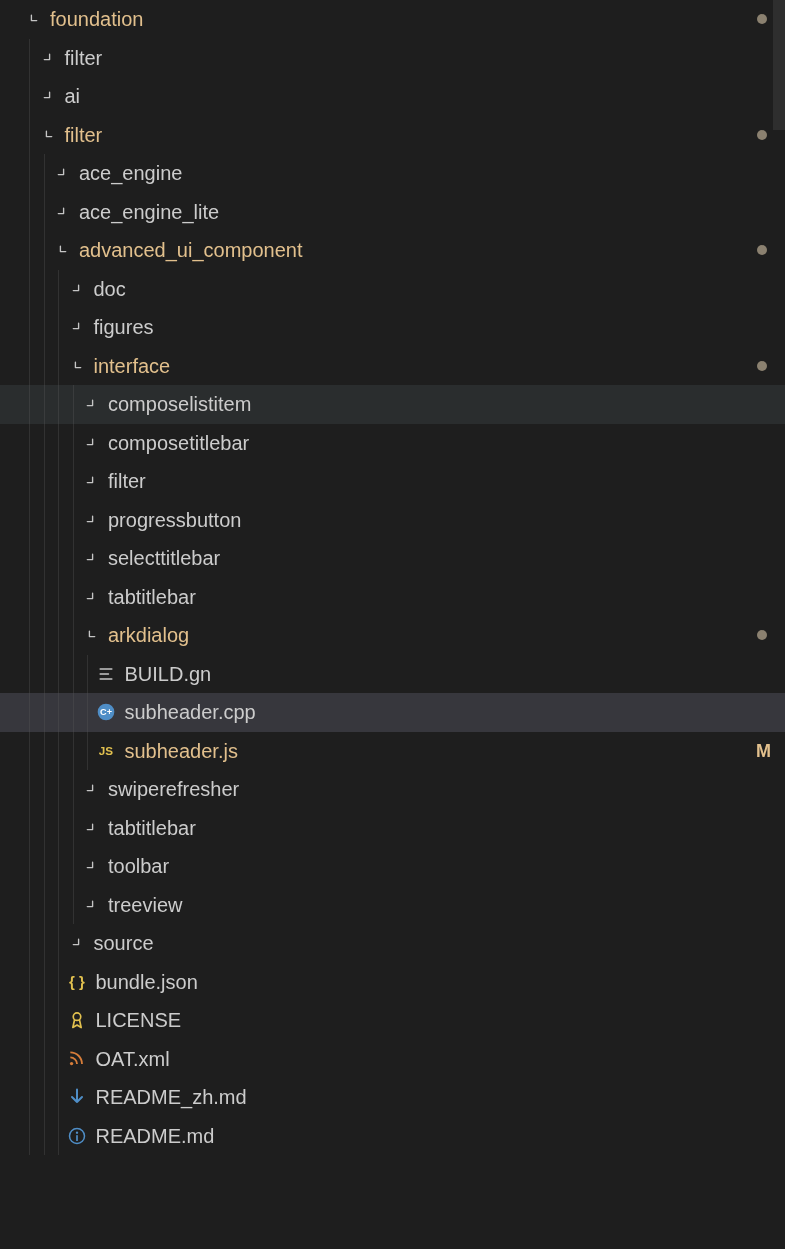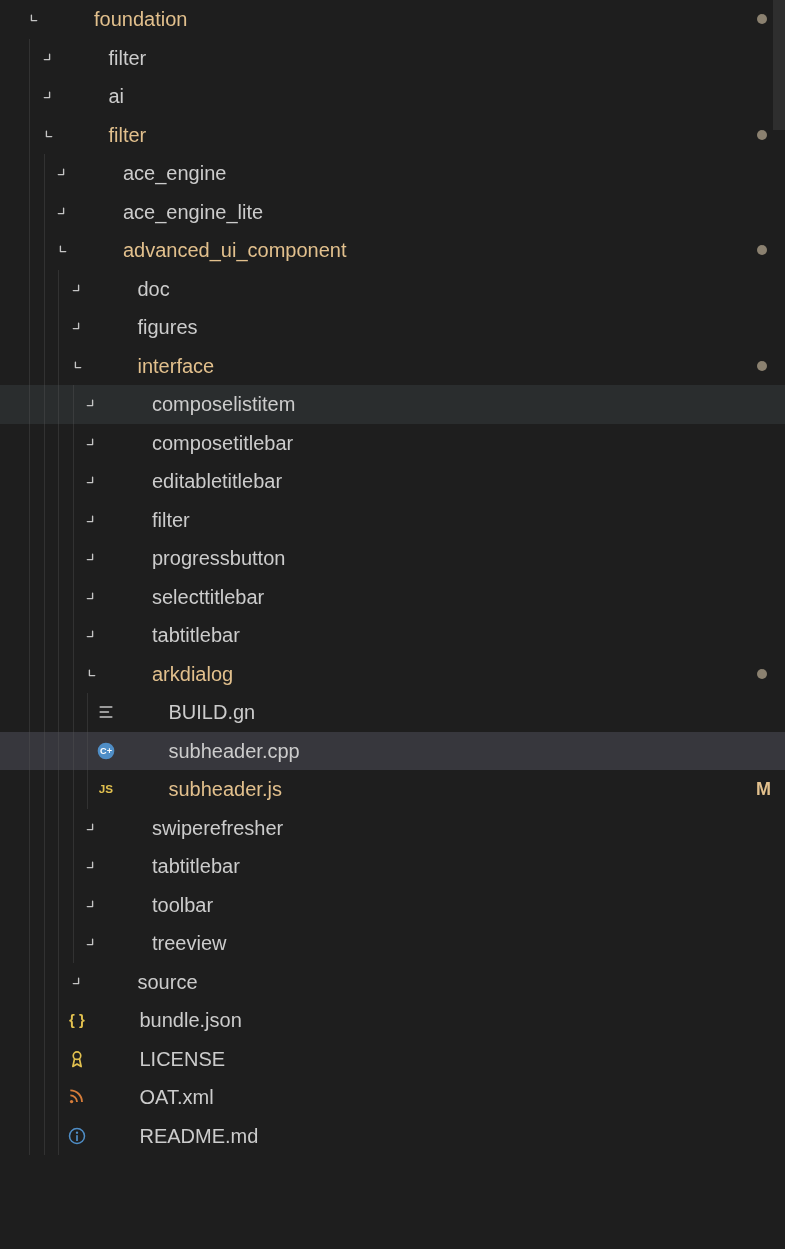--- a/index.html
+++ b/index.html
@@ -36,21 +36,20 @@
     display: flex;
     align-items: center;
     cursor: pointer;
   }
   .row.hovered { background: var(--bg-row-hover); }
   .row.selected { background: var(--bg-row-select); }
   .label {
     white-space: nowrap;
     line-height: 1;
     font-size: 20px;
-    margin-left: 44px;
   }
   .label.mod { color: var(--fg-mod); }
   .guides {
     position: absolute; left:0; top:0; bottom:0;
     display:flex;
     pointer-events:none;
   }
   .gcol { width:14.5px; height:100%; position:relative; }
   .gcol.line::before {
     content:"";
@@ -299,37 +298,20 @@
         <div class="gcol line"></div>
       </div>
       <div style="width: 80px; flex: 0 0 auto;"></div>
       <div class="twisty">
         <svg viewBox="0 0 24 24">
           <g transform="rotate(-45 12 12)">
             <path d="M7 10 L12 15 L17 10" fill="none" stroke="#c5c5c5" stroke-width="1.8" stroke-linecap="round" stroke-linejoin="round"></path>
           </g>
         </svg>
       </div>
-      <span class="label">editabletitlebar</span>
-    </div>
-    <div class="row">
-      <div class="guides" style="padding-left: 22px;">
-        <div class="gcol line"></div>
-        <div class="gcol line"></div>
-        <div class="gcol line"></div>
-        <div class="gcol line"></div>
-      </div>
-      <div style="width: 80px; flex: 0 0 auto;"></div>
-      <div class="twisty">
-        <svg viewBox="0 0 24 24">
-          <g transform="rotate(-45 12 12)">
-            <path d="M7 10 L12 15 L17 10" fill="none" stroke="#c5c5c5" stroke-width="1.8" stroke-linecap="round" stroke-linejoin="round"></path>
-          </g>
-        </svg>
-      </div>
       <span class="label">filter</span>
     </div>
     <div class="row">
       <div class="guides" style="padding-left: 22px;">
         <div class="gcol line"></div>
         <div class="gcol line"></div>
         <div class="gcol line"></div>
         <div class="gcol line"></div>
       </div>
       <div style="width: 80px; flex: 0 0 auto;"></div>
@@ -579,20 +561,34 @@
     </div>
     <div class="row">
       <div class="guides" style="padding-left: 22px;">
         <div class="gcol line"></div>
         <div class="gcol line"></div>
         <div class="gcol line"></div>
       </div>
       <div style="width: 65.5px; flex: 0 0 auto;"></div>
       <div class="ficon">
         <svg viewBox="0 0 24 24">
+          <path d="M12 3 L12 18 M12 18 L6 12 M12 18 L18 12" fill="none" stroke="#4f8ec7" stroke-width="2.4" stroke-linecap="round" stroke-linejoin="round"></path>
+        </svg>
+      </div>
+      <span class="label">README_zh.md</span>
+    </div>
+    <div class="row">
+      <div class="guides" style="padding-left: 22px;">
+        <div class="gcol line"></div>
+        <div class="gcol line"></div>
+        <div class="gcol line"></div>
+      </div>
+      <div style="width: 65.5px; flex: 0 0 auto;"></div>
+      <div class="ficon">
+        <svg viewBox="0 0 24 24">
           <circle cx="12" cy="12" r="9" fill="none" stroke="#4f8ec7" stroke-width="1.8"></circle>
           <circle cx="12" cy="8" r="1.4" fill="#4f8ec7"></circle>
           <rect x="11" y="11" width="2" height="7" fill="#4f8ec7"></rect>
         </svg>
       </div>
       <span class="label">README.md</span>
     </div>
   </div>
 
 </body></html>

